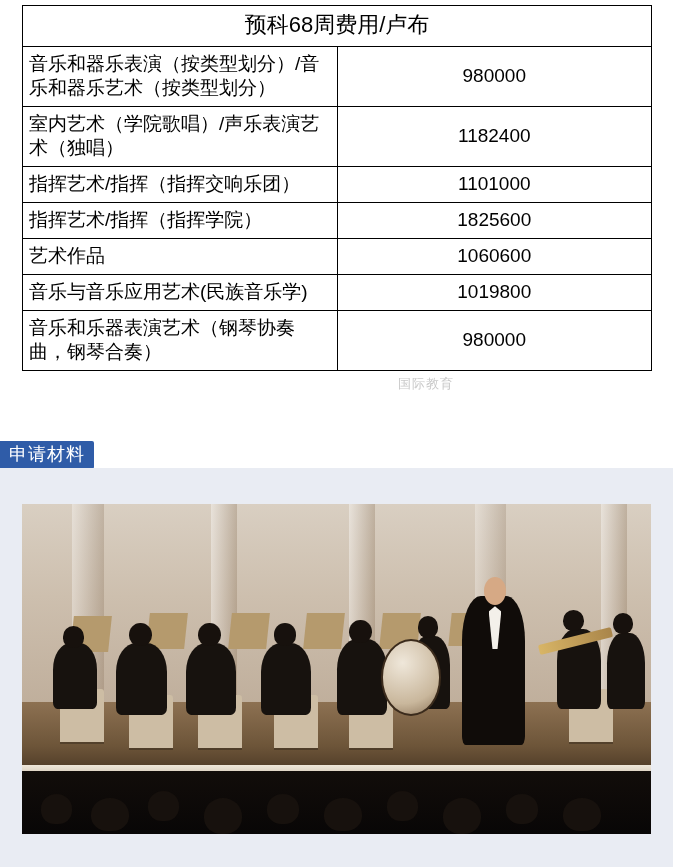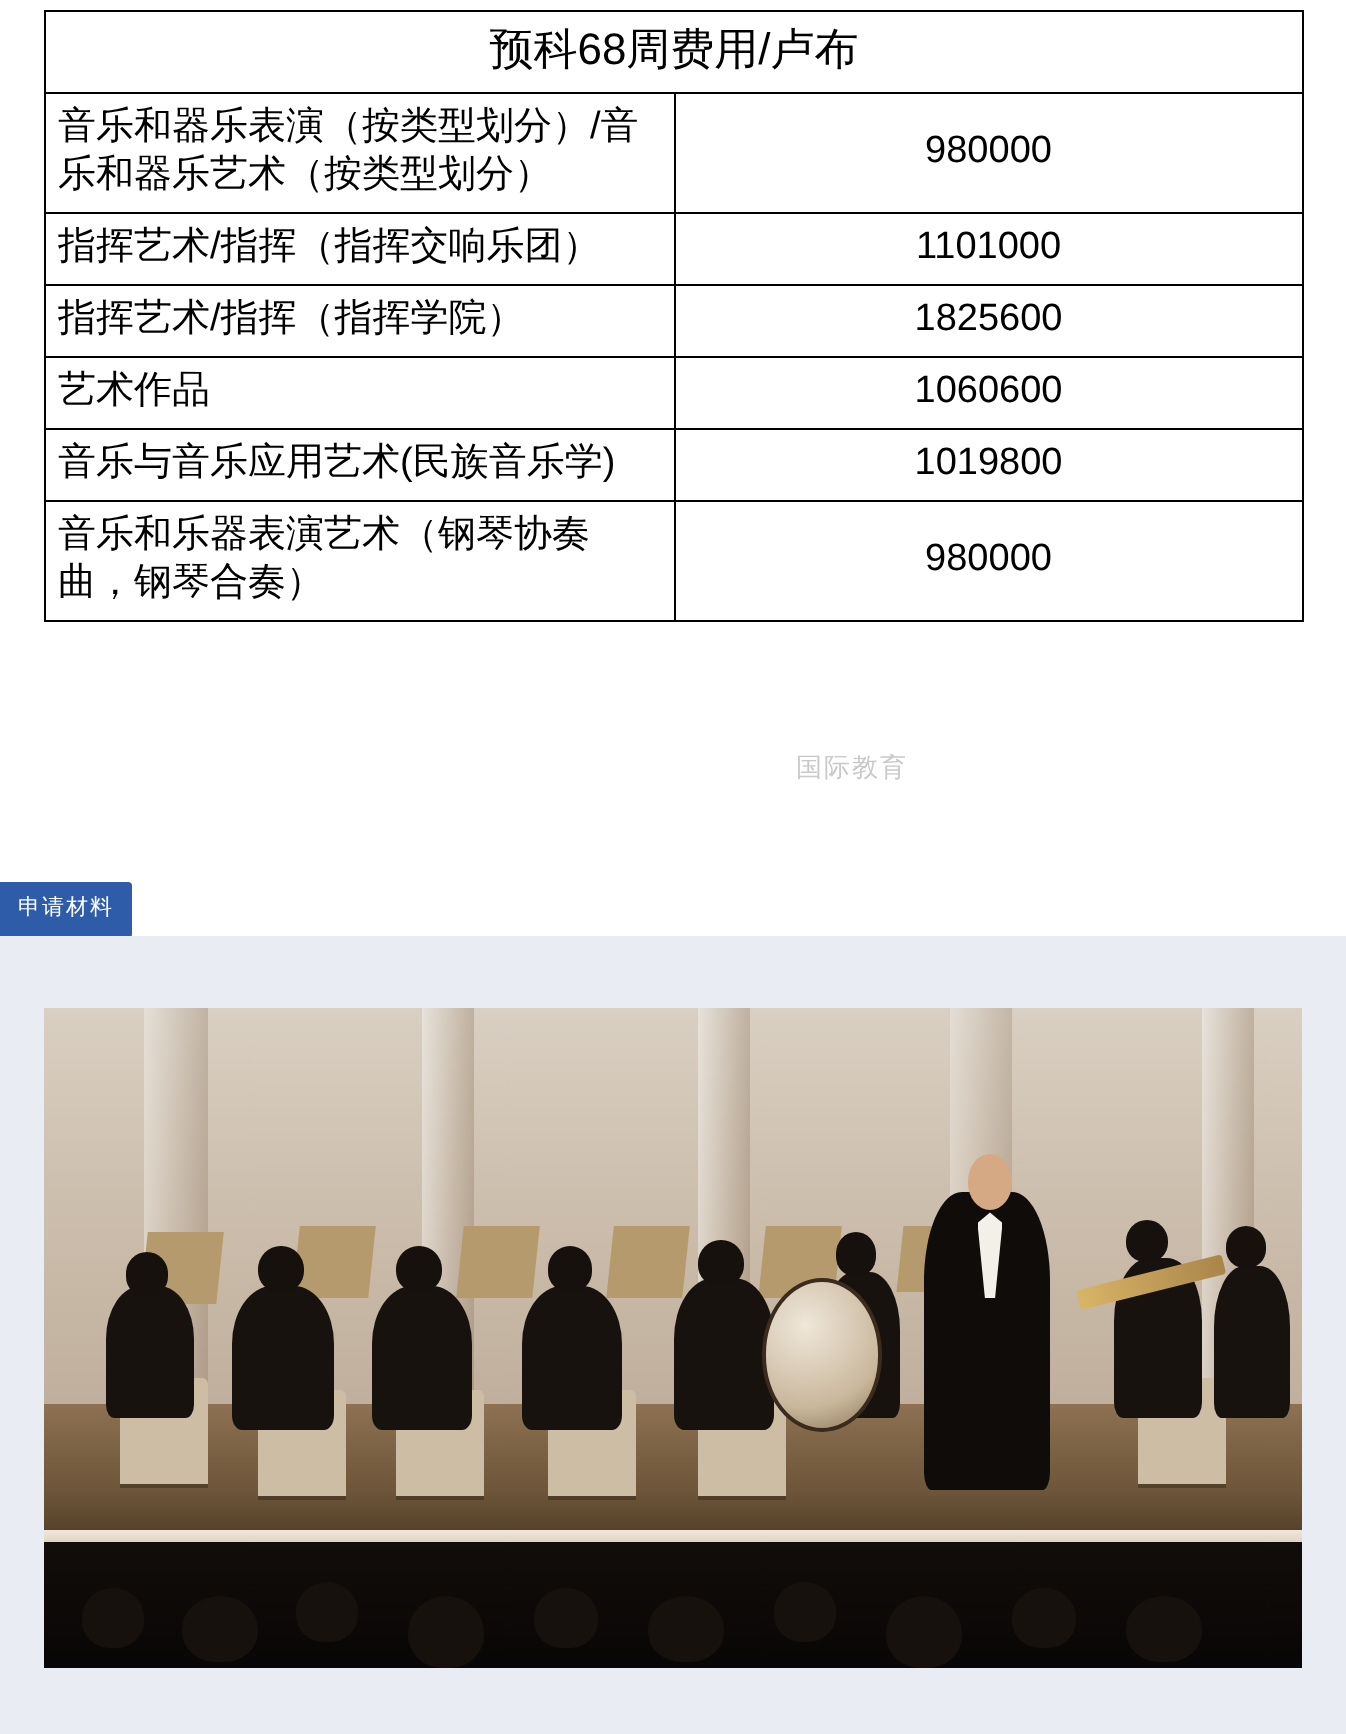--- a/index.html
+++ b/index.html
@@ -63,21 +63,21 @@
     white-space: nowrap;
     pointer-events: none;
   }
   
   .section-tag {
     position: absolute;
     left: 0px;
     top: 441px;
     background: #2f5ca8;
     color: #ffffff;
-    font-size: 11px;
+    font-size: 18px;
     line-height: 15px;
     padding: 6px 9px 7px 9px;
     letter-spacing: 1px;
     border-radius: 0 2px 2px 0;
   }
   
   .photo-block {
     position: absolute;
     left: 0px;
     top: 468px;
@@ -198,20 +198,24 @@
 
   <div class="table-wrap">
     <table class="fee-table">
       <tbody>
         <tr>
           <td class="title" colspan="2">预科68周费用/卢布</td>
         </tr>
         <tr>
           <td class="col-name">音乐和器乐表演（按类型划分）/音乐和器乐艺术（按类型划分）</td>
           <td class="col-val">980000</td>
+        </tr>
+        <tr>
+          <td class="col-name">室内艺术（学院歌唱）/声乐表演艺术（独唱）</td>
+          <td class="col-val">1182400</td>
         </tr>
         <tr>
           <td class="col-name">指挥艺术/指挥（指挥交响乐团）</td>
           <td class="col-val">1101000</td>
         </tr>
         <tr>
           <td class="col-name">指挥艺术/指挥（指挥学院）</td>
           <td class="col-val">1825600</td>
         </tr>
         <tr>

